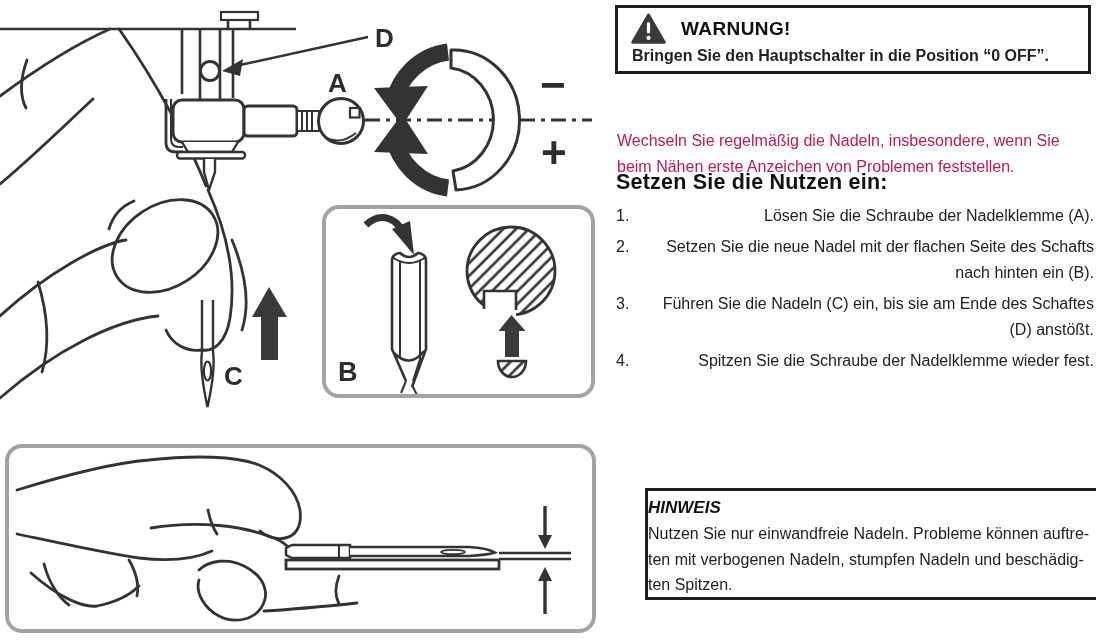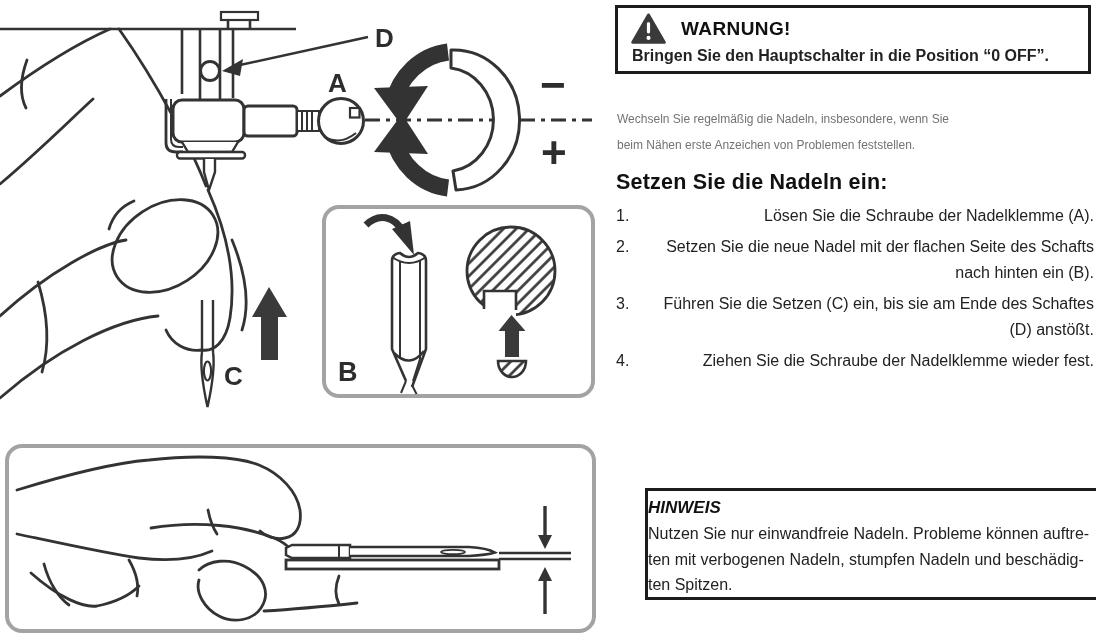--- a/index.html
+++ b/index.html
@@ -18,22 +18,22 @@
   
   .warn-box{
     position:absolute;left:615px;top:5px;width:476px;height:69px;
     border:3px solid #1c1c1c;box-sizing:border-box;padding:5px 10px 6px 12px;
   }
   .warn-title-row{display:flex;align-items:center;gap:14px;height:32px;}
   .warn-title{font-size:19px;font-weight:bold;letter-spacing:.4px;color:#111;}
   .warn-body{font-size:16px;color:#222;margin-top:2px;margin-left:2px;font-weight:bold;}
 
   .intro{
-    position:absolute;left:617px;top:94px;width:478px;
-    font-size:12px;line-height:26px;white-space:pre-line;color:#737373;
+    position:absolute;left:617px;top:112px;width:478px;
+    font-size:16px;line-height:26px;white-space:pre-line;color:#be185d;
   }
   .section-heading{
     position:absolute;left:616px;top:170px;width:478px;margin:0;
     font-size:21.5px;font-weight:bold;letter-spacing:.2px;color:#111;
   }
   .steps{
     position:absolute;left:616px;top:203px;width:478px;
     font-size:16px;line-height:26px;color:#222;
   }
   .step{display:flex;margin-bottom:5px;}
@@ -204,40 +204,40 @@
         <circle cx="20" cy="28" r="2.3" fill="#fff"></circle>
       </svg>
       <span class="warn-title">WARNUNG!</span>
     </div>
     <div class="warn-body">Bringen Sie den Hauptschalter in die Position “0 OFF”.</div>
   </aside>
 
   <p class="intro">Wechseln Sie regelmäßig die Nadeln, insbesondere, wenn Sie
 beim Nähen erste Anzeichen von Problemen feststellen.</p>
 
-  <h2 class="section-heading">Setzen Sie die Nadeln ein:</h2>
+  <h2 class="section-heading">Setzen Sie die Nutzen ein:</h2>
 
   <div class="steps">
     <div class="step">
       <span class="step-num">1.</span>
       <span class="step-text">Lösen Sie die Schraube der Nadelklemme (A).</span>
     </div>
     <div class="step">
       <span class="step-num">2.</span>
       <span class="step-text">Setzen Sie die neue Nadel mit der flachen Seite des Schafts
 nach hinten ein (B).</span>
     </div>
     <div class="step">
       <span class="step-num">3.</span>
-      <span class="step-text">Führen Sie die Setzen (C) ein, bis sie am Ende des Schaftes
+      <span class="step-text">Führen Sie die Nadeln (C) ein, bis sie am Ende des Schaftes
 (D) anstößt.</span>
     </div>
     <div class="step">
       <span class="step-num">4.</span>
-      <span class="step-text">Ziehen Sie die Schraube der Nadelklemme wieder fest.</span>
+      <span class="step-text">Spitzen Sie die Schraube der Nadelklemme wieder fest.</span>
     </div>
   </div>
 
   <aside class="note-box">
     <div class="note-title">HINWEIS</div>
     <div class="note-body">Nutzen Sie nur einwandfreie Nadeln. Probleme können auftre-
 ten mit verbogenen Nadeln, stumpfen Nadeln und beschädig-
 ten Spitzen.</div>
   </aside>
 

